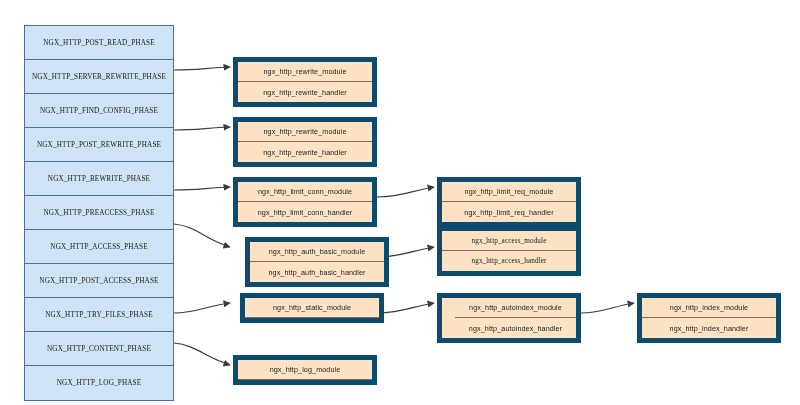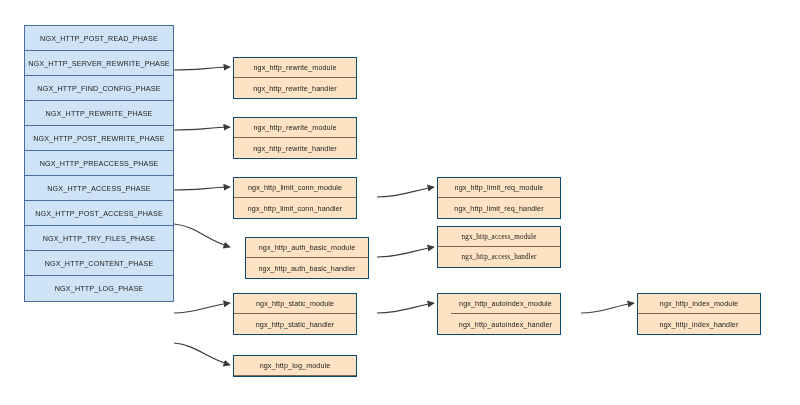--- a/index.html
+++ b/index.html
@@ -15,37 +15,38 @@
   
   .phase-column{
     position:absolute;
     left:24px;top:25px;
     width:150px;
     border:1px solid #4a6f9c;
     box-sizing:border-box;
     background:#cfe3f7;
   }
   .phase-cell{
-    height:25px;
+    height:34px;
     box-sizing:border-box;
     border-bottom:1px solid #4a6f9c;
     background:#cfe3f7;
     display:flex;align-items:center;justify-content:center;
     font-size:7.2px;
     color:#1b1b1b;
     letter-spacing:.15px;
     white-space:nowrap;
+    font-family:Liberation Serif, serif;
   }
   .phase-cell:last-child{border-bottom:none;}
 
   
   .mod-box{
     position:absolute;
-    width:124px;
-    border:1px solid #0c4a6e;
+    width:144px;
+    border:5px solid #0c4a6e;
     box-sizing:border-box;
     background:#fde3c4;
   }
   .mod-row{
     height:20px;
     box-sizing:border-box;
     display:flex;align-items:center;justify-content:center;
     font-size:7.2px;
     color:#1b1b1b;
     letter-spacing:.1px;
@@ -93,24 +94,24 @@
     <div class="phase-cell">
         <span>NGX_HTTP_POST_READ_PHASE</span>
       </div>
     <div class="phase-cell">
         <span>NGX_HTTP_SERVER_REWRITE_PHASE</span>
       </div>
     <div class="phase-cell">
         <span>NGX_HTTP_FIND_CONFIG_PHASE</span>
       </div>
     <div class="phase-cell">
-        <span>NGX_HTTP_REWRITE_PHASE</span>
+        <span>NGX_HTTP_POST_REWRITE_PHASE</span>
       </div>
     <div class="phase-cell">
-        <span>NGX_HTTP_POST_REWRITE_PHASE</span>
+        <span>NGX_HTTP_REWRITE_PHASE</span>
       </div>
     <div class="phase-cell">
         <span>NGX_HTTP_PREACCESS_PHASE</span>
       </div>
     <div class="phase-cell">
         <span>NGX_HTTP_ACCESS_PHASE</span>
       </div>
     <div class="phase-cell">
         <span>NGX_HTTP_POST_ACCESS_PHASE</span>
       </div>
@@ -148,23 +149,22 @@
   <div class="mod-box" style="left:233px;top:237px;margin-left:12px;">
     <div class="mod-row top">ngx_http_auth_basic_module</div>
     <div class="mod-row">ngx_http_auth_basic_handler</div>
   </div>
 
   <div class="mod-box" style="left:437px;top:226px;font-family:Liberation Serif, serif;">
     <div class="mod-row top">ngx_http_access_module</div>
     <div class="mod-row">ngx_http_access_handler</div>
   </div>
 
-  <div class="mod-box" style="left:233px;top:293px;">
+  <div class="mod-box" style="left:240px;top:293px;">
     <div class="mod-row top">ngx_http_static_module</div>
-    <div class="mod-row">ngx_http_static_handler</div>
   </div>
 
   <div class="mod-box" style="left:437px;top:293px;padding-left:13px;">
     <div class="mod-row top">ngx_http_autoindex_module</div>
     <div class="mod-row">ngx_http_autoindex_handler</div>
   </div>
 
   <div class="mod-box" style="left:637px;top:293px;">
     <div class="mod-row top">ngx_http_index_module</div>
     <div class="mod-row">ngx_http_index_handler</div>

